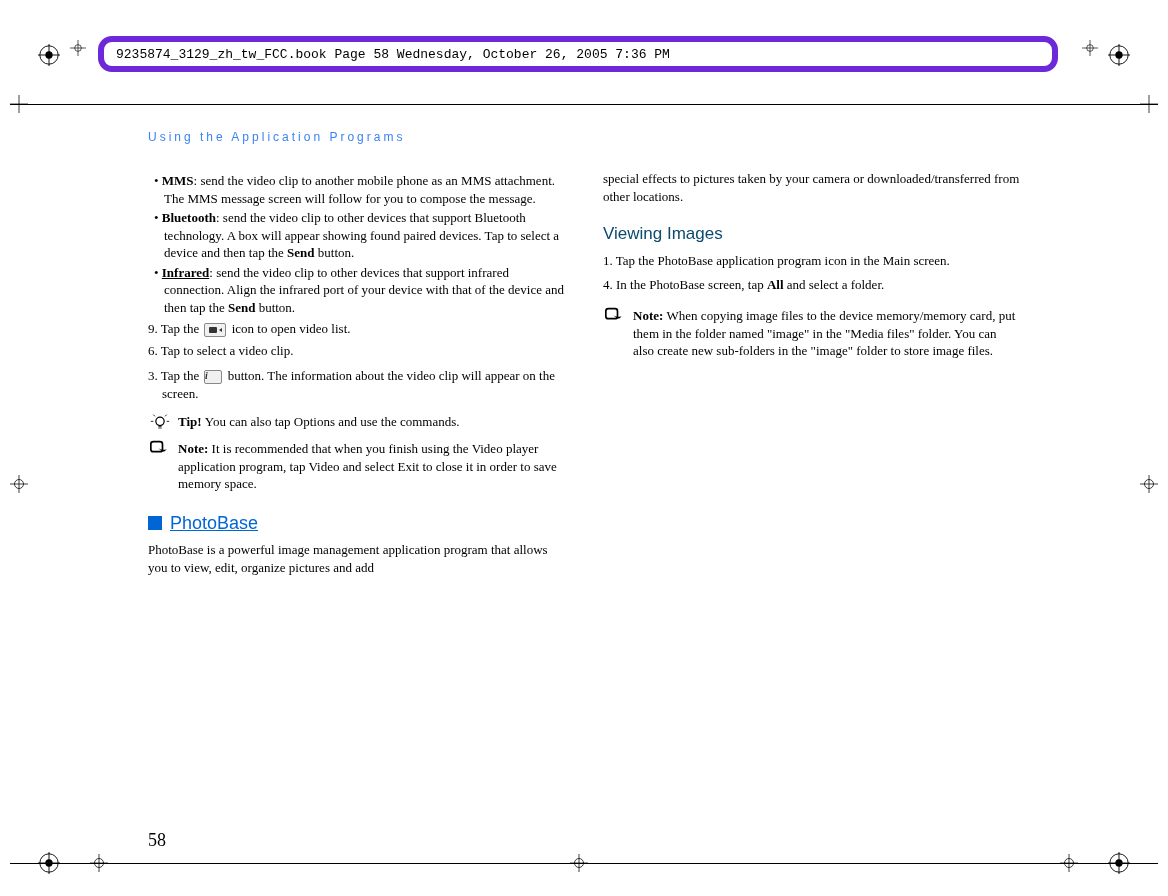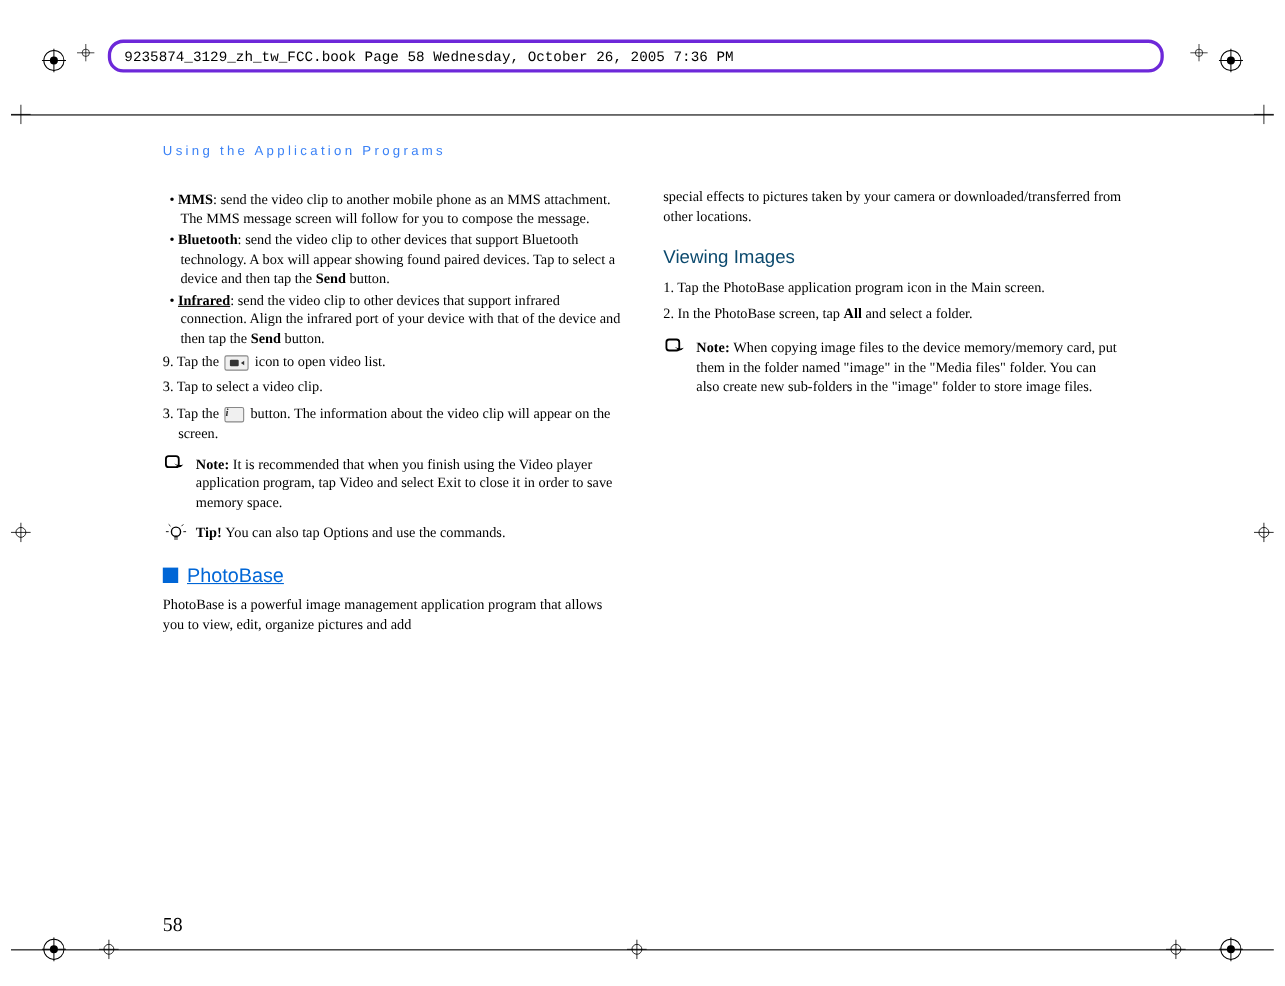--- a/index.html
+++ b/index.html
@@ -21,21 +21,21 @@
     left: 18px;
     right: 18px;
     height: 60px;
   }
   .header-frame {
     position: absolute;
     left: 80px;
     right: 92px;
     top: 0;
     height: 30px;
-    border: 3px solid #6d28d9;
+    border: 6px solid #6d28d9;
     border-radius: 14px;
     font-family: "Courier New", monospace;
     font-size: 13px;
     display: flex;
     align-items: center;
     padding: 12px 12px;
   }
   .cropline-h {
     position: absolute;
     height: 0;
@@ -260,66 +260,66 @@
       </div>
 
       <div class="bullet-item bullet-dot">
         <span class="bold underline">Infrared</span><span>: </span><span>send the video clip to other devices that support infrared connection. Align the infrared port of your device with that of the device and then tap the </span><span class="bold">Send</span><span> button.</span>
       </div>
 
 
       <div class="step step-indent">
         <span>9. Tap the </span><span class="inline-icon camera"></span><span> icon to open video list.</span>
       </div>
-      <div class="step step-indent">3. Tap to select a video clip.</div>
+      <div class="step step-indent">6. Tap to select a video clip.</div>
       <div class="step step-indent" style="margin-top:8px;">
         <span>3. Tap the </span><span class="inline-icon info"></span><span> button. The information about the video clip will appear on the screen.</span>
-      </div>
-
-      <div class="callout">
-        <span class="co-icon">
-          <svg viewBox="0 0 24 24">
-              <rect x="1" y="2" width="14" height="12" rx="3" fill="none" stroke="#000" stroke-width="2"></rect>
-              <path d="M10 10 q5 3 10 1 q-2 3 -5 3" fill="#000"></path>
-            </svg>
-        </span>
-        <span class="bold">Note: </span><span>It is recommended that when you finish using the Video player application program, tap Video and select Exit to close it in order to save memory space.</span>
       </div>
 
       <div class="callout">
         <span class="co-icon">
           <svg viewBox="0 0 24 24">
               <circle cx="12" cy="10" r="5" fill="none" stroke="#000" stroke-width="1.5"></circle>
               <line x1="10" y1="16" x2="14" y2="16" stroke="#000"></line>
               <line x1="10" y1="18" x2="14" y2="18" stroke="#000"></line>
               <line x1="4" y1="10" x2="1" y2="10" stroke="#000"></line>
               <line x1="20" y1="10" x2="23" y2="10" stroke="#000"></line>
               <line x1="6" y1="4" x2="4" y2="2" stroke="#000"></line>
               <line x1="18" y1="4" x2="20" y2="2" stroke="#000"></line>
             </svg>
         </span>
         <span class="bold">Tip! </span><span>You can also tap Options and use the commands.</span>
       </div>
 
+      <div class="callout">
+        <span class="co-icon">
+          <svg viewBox="0 0 24 24">
+              <rect x="1" y="2" width="14" height="12" rx="3" fill="none" stroke="#000" stroke-width="2"></rect>
+              <path d="M10 10 q5 3 10 1 q-2 3 -5 3" fill="#000"></path>
+            </svg>
+        </span>
+        <span class="bold">Note: </span><span>It is recommended that when you finish using the Video player application program, tap Video and select Exit to close it in order to save memory space.</span>
+      </div>
+
       <div class="h-main">
         <span class="square"></span>
         <span>PhotoBase</span>
       </div>
 
       <div>PhotoBase is a powerful image management application program that allows you to view, edit, organize pictures and add</div>
     </div>
 
     <div class="col">
       <div>special effects to pictures taken by your camera or downloaded/transferred from other locations.</div>
 
       <div class="h-sub" style="font-size:17px; margin-top:18px;">Viewing Images</div>
 
       <div class="step step-indent">1. Tap the PhotoBase application program icon in the Main screen.</div>
       <div class="step step-indent" style="margin-top:6px;">
-        <span>2. In the PhotoBase screen, tap </span><span class="bold">All</span><span> and select a folder.</span>
+        <span>4. In the PhotoBase screen, tap </span><span class="bold">All</span><span> and select a folder.</span>
       </div>
 
       <div class="callout" style="margin-top:14px;">
         <span class="co-icon">
           <svg viewBox="0 0 24 24">
               <rect x="1" y="2" width="14" height="12" rx="3" fill="none" stroke="#000" stroke-width="2"></rect>
               <path d="M10 10 q5 3 10 1 q-2 3 -5 3" fill="#000"></path>
             </svg>
         </span>
         <span class="bold">Note: </span><span>When copying image files to the device memory/memory card, put them in the folder named "image" in the "Media files" folder. You can also create new sub-folders in the "image" folder to store image files.</span>

